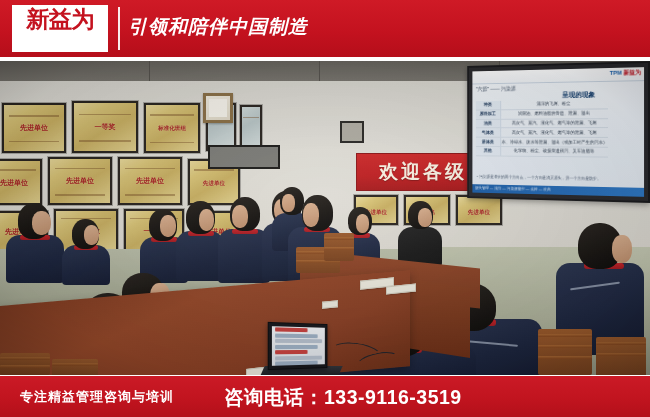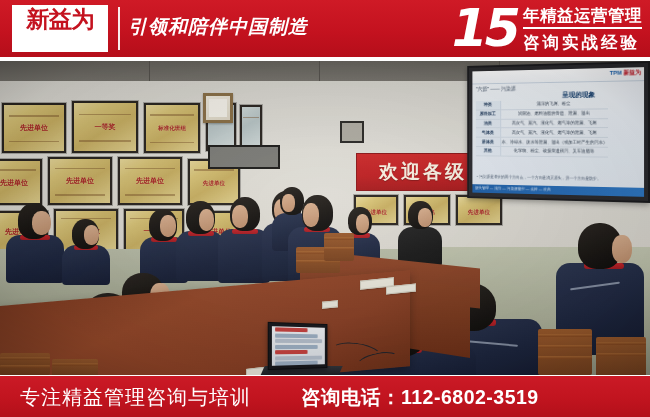--- a/index.html
+++ b/index.html
@@ -350,21 +350,21 @@
     pointer-events:none;
   }
 
   
   .footer {
     position:absolute; left:0; top:376px; width:650px; height:41px;
     background:linear-gradient(180deg,#cb1a26 0%,#c1141f 55%,#b3101a 100%);
     display:flex; align-items:center;
   }
   .footer-l {
-    color:#ffffff; font-weight:normal; font-size:20px; line-height:24px;
+    color:#ffffff; font-weight:bold; font-size:13px; line-height:24px;
     margin-left:20px; letter-spacing:1px; white-space:nowrap;
   }
   .footer-r {
     color:#ffffff; font-weight:bold; font-size:19.5px; line-height:24px;
     margin-left:50px; letter-spacing:0.5px; white-space:nowrap;
   }
 </style>
 </head>
 <body>
 
@@ -376,27 +376,20 @@
       <div class="logo-box">
         <div class="logo-main">新益为</div>
       </div>
 
       <div class="divider"></div>
 
       <div class="slogan">
         <div class="slogan-l1">引领和陪伴中国制造</div>
       </div>
 
-      <div class="years-wrap">
-        <div class="years-num">15</div>
-        <div class="years-text">
-          <div class="years-l1">年精益运营管理</div>
-          <div class="years-l2">咨询实战经验</div>
-        </div>
-      </div>
 
     </div>
   </div>
 
   <div class="photo">
 
     <div class="ph-layer ceiling">
       <div class="ceiling-panel" style="left:0;width:150px;"></div>
       <div class="ceiling-panel" style="left:150px;width:170px;"></div>
       <div class="ceiling-panel" style="left:320px;width:180px;"></div>
@@ -693,16 +686,16 @@
     <div class="chair" style="left:324px;top:172px;width:30px;height:28px;">
       <div class="chair-slat" style="top:4px;"></div>
       <div class="chair-slat" style="top:14px;"></div>
     </div>
 
     <div class="photo-tone"></div>
   </div>
 
   <div class="footer">
     <div class="footer-l">专注精益管理咨询与培训</div>
-    <div class="footer-r">咨询电话：112-6802-3519</div>
+    <div class="footer-r">咨询电话：133-9116-3519</div>
   </div>
 
 </div>
 
 </body></html>

